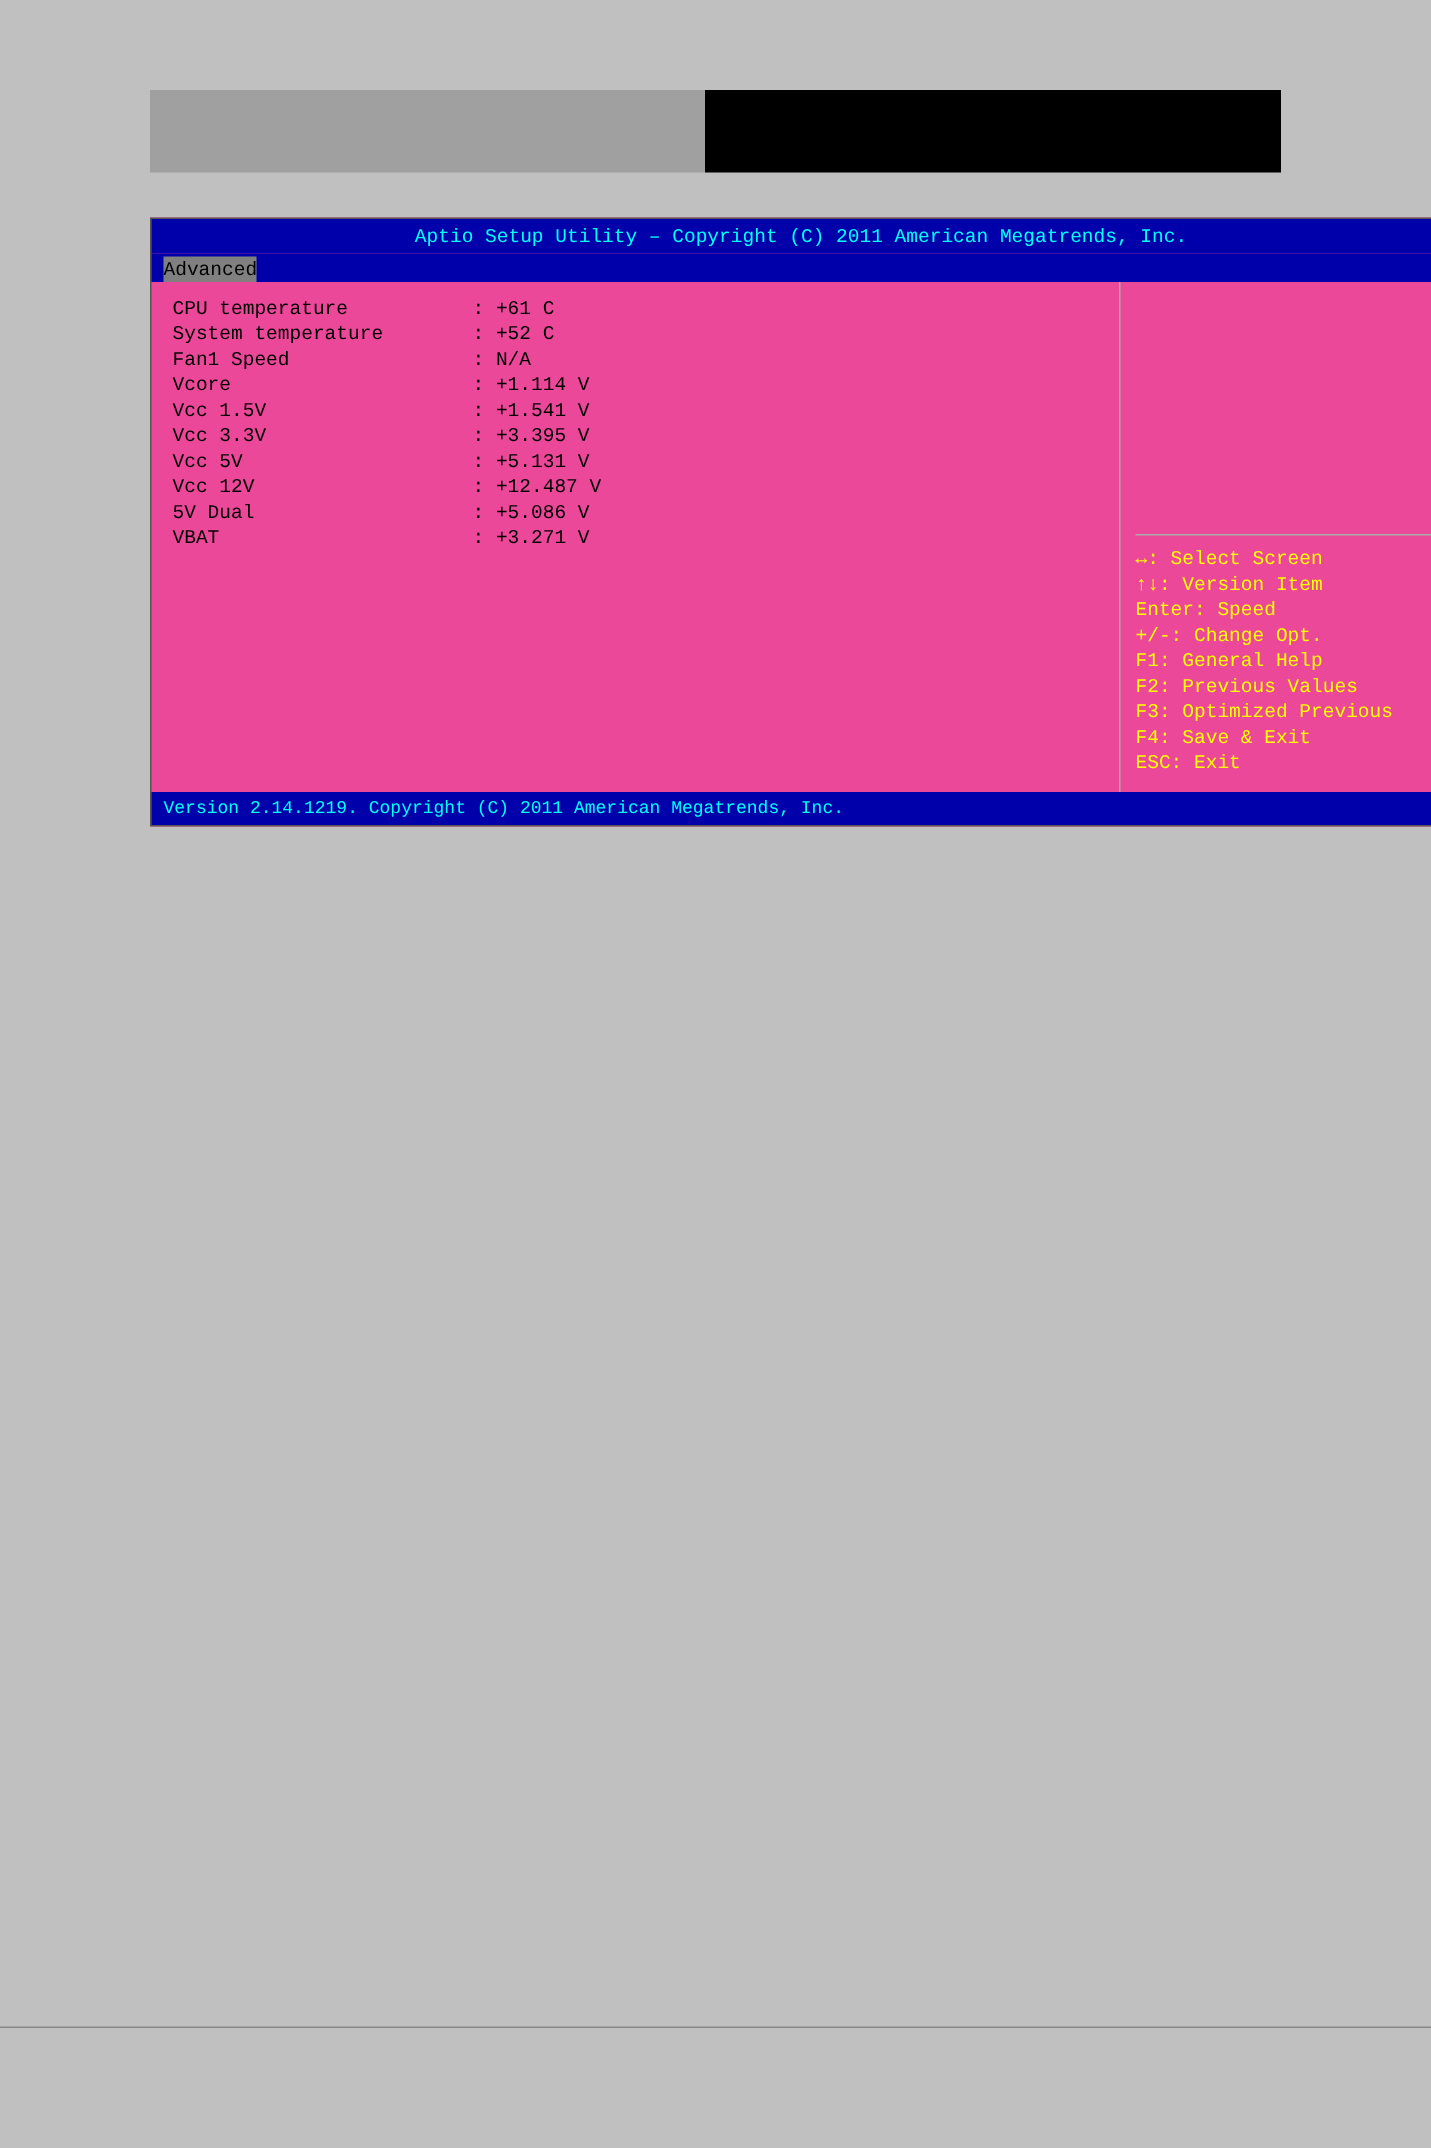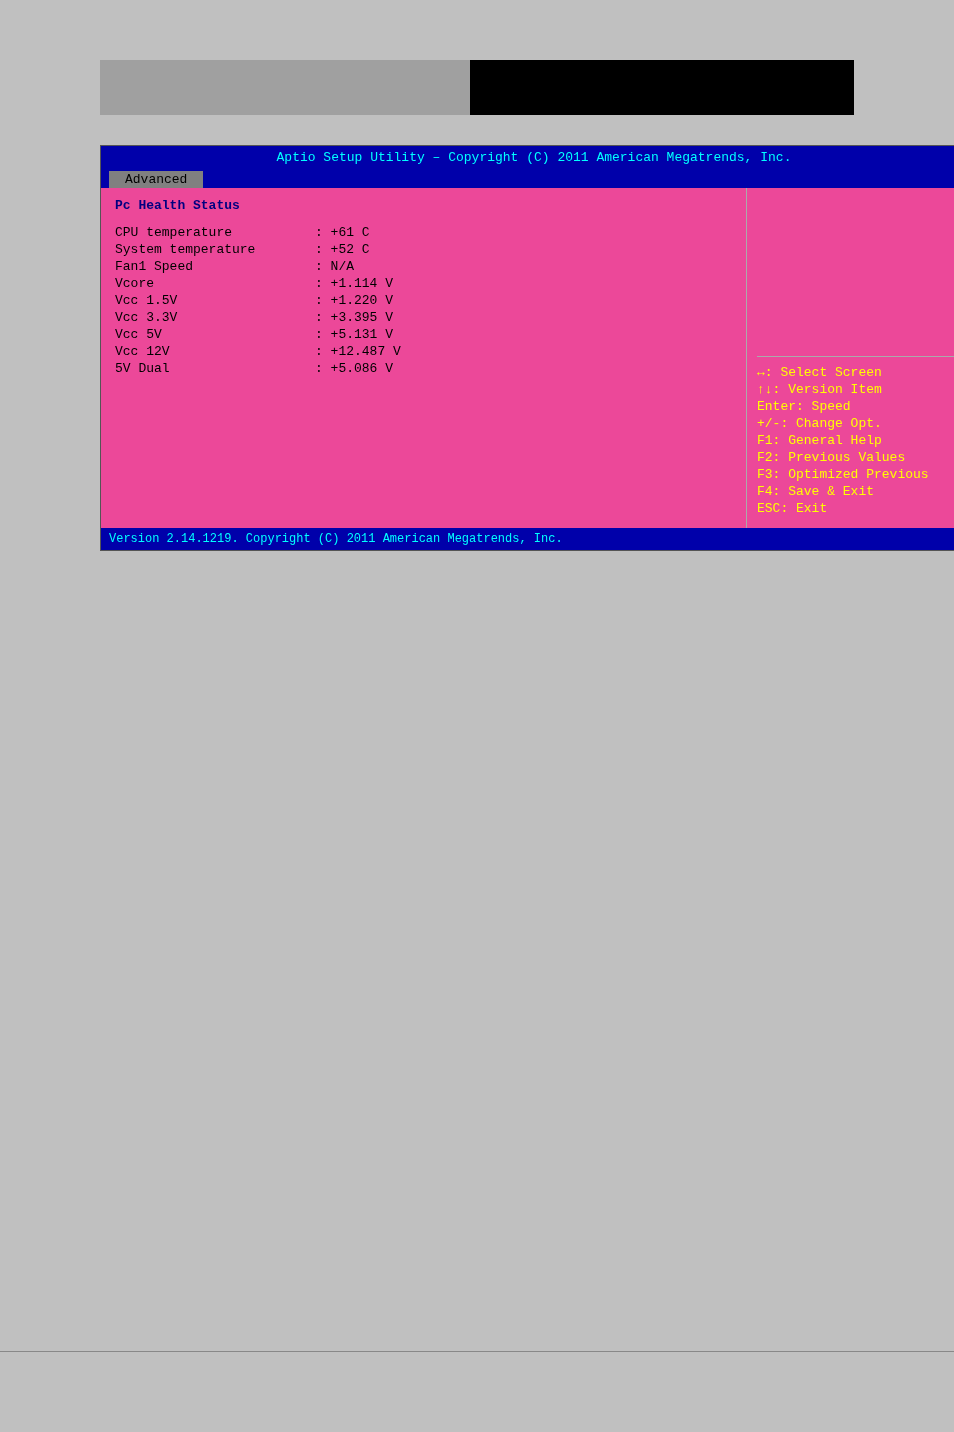--- a/index.html
+++ b/index.html
@@ -56,21 +56,21 @@
     
     .bios-tabs {
       background: #0000aa;
       padding: 2px 8px 0 8px;
       display: flex;
       gap: 0;
     }
     .bios-tab {
       background: #808080;
       color: #000000;
-      padding: 1px 16px;
+      padding: 1px 0;
       font-size: 13px;
       cursor: pointer;
     }
     .bios-tab.active {
       background: #808080;
       color: #000000;
     }
 
     
     .bios-content {
@@ -165,58 +165,61 @@
 
   <div class="bios-tabs">
     <div class="bios-tab active">
       <span>Advanced</span>
     </div>
   </div>
 
   <div class="bios-content">
 
     <div class="bios-left">
-      <div class="section-title">Pc Health Status</div>
 
       <div id="sensor-rows">
           <div class="sensor-row">
             <span class="sensor-label">CPU temperature</span>
             <span class="sensor-value">: +61 C</span>
           </div>
           <div class="sensor-row">
             <span class="sensor-label">System temperature</span>
             <span class="sensor-value">: +52 C</span>
           </div>
           <div class="sensor-row">
             <span class="sensor-label">Fan1 Speed</span>
             <span class="sensor-value">: N/A</span>
           </div>
           <div class="sensor-row">
             <span class="sensor-label">Vcore</span>
             <span class="sensor-value">: +1.114 V</span>
           </div>
           <div class="sensor-row">
             <span class="sensor-label">Vcc 1.5V</span>
-            <span class="sensor-value">: +1.220 V</span>
+            <span class="sensor-value">: +1.541 V</span>
           </div>
           <div class="sensor-row">
             <span class="sensor-label">Vcc 3.3V</span>
             <span class="sensor-value">: +3.395 V</span>
           </div>
           <div class="sensor-row">
             <span class="sensor-label">Vcc 5V</span>
             <span class="sensor-value">: +5.131 V</span>
           </div>
           <div class="sensor-row">
             <span class="sensor-label">Vcc 12V</span>
             <span class="sensor-value">: +12.487 V</span>
           </div>
           <div class="sensor-row">
             <span class="sensor-label">5V Dual</span>
             <span class="sensor-value">: +5.086 V</span>
+          </div>
+          <div class="sensor-row">
+            <span class="sensor-label">VBAT</span>
+            <span class="sensor-value">: +3.271 V</span>
           </div>
         </div>
     </div>
 
     <div class="bios-right">
       <div class="help-divider"></div>
       <div id="help-items">
           <div class="help-item">↔: Select Screen</div>
           <div class="help-item">↑↓: Version Item</div>
           <div class="help-item">Enter: Speed</div>

